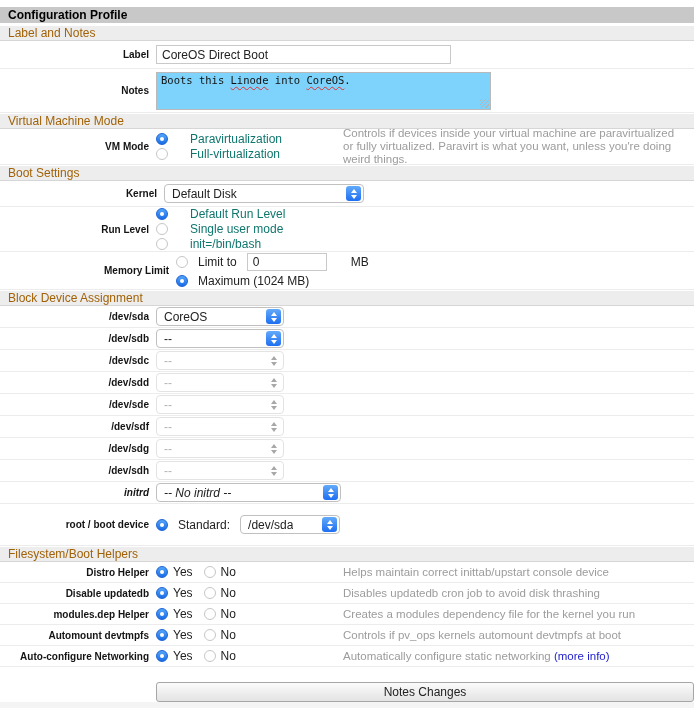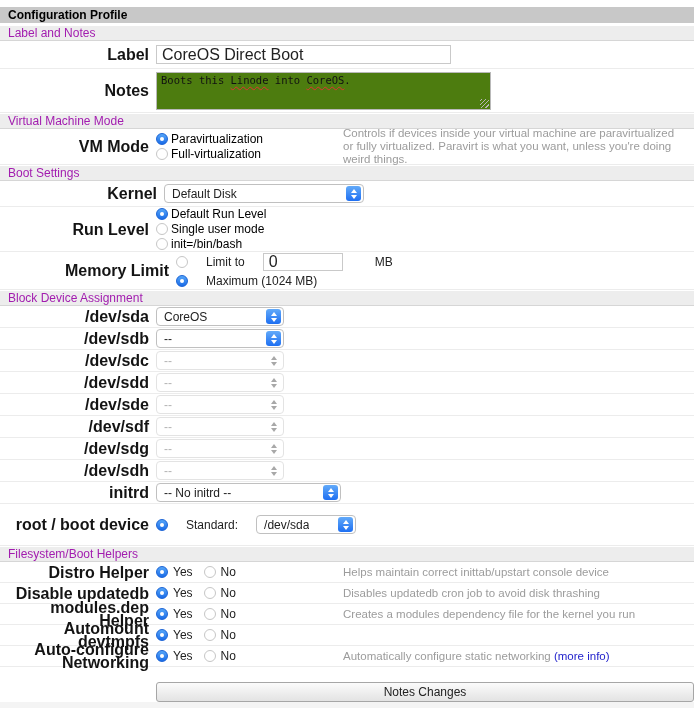--- a/index.html
+++ b/index.html
@@ -1,65 +1,65 @@
 <!DOCTYPE html>
 <html><head>
 <meta charset="utf-8">
 <style>
   * { margin:0; padding:0; box-sizing:border-box; }
   html,body { background:#fff; }
   body { font-family:"Liberation Sans","DejaVu Sans",sans-serif; font-size:12px; color:#222; }
   .page { position:relative; width:694px; height:708px; background:#fff; overflow:hidden; display:flex; flex-direction:column; }
   .top-spacer { height:7px; }
   .main-header { height:16px; background:#c8c8c8; font-weight:bold; color:#000; padding-left:8px; display:flex; align-items:center; font-size:12px; }
-  .section-bar { height:15px; background:#ededed; border-bottom:1px solid #d6d6d6; color:#a21caf; padding-left:8px; display:flex; align-items:center; font-size:12px; margin-top:1px; }
+  .section-bar { height:15px; background:#ededed; border-bottom:1px solid #d6d6d6; color:#a16207; padding-left:8px; display:flex; align-items:center; font-size:12px; margin-top:1px; }
   .gap2 { height:2px; }
   .row { display:flex; align-items:center; border-bottom:1px solid #ececec; }
   .row:last-of-type { border-bottom:none; }
-  .lbl { width:156px; padding-right:7px; text-align:right; font-weight:bold; color:#141414; flex:none; font-size:16px; line-height:13px; }
+  .lbl { width:156px; padding-right:7px; text-align:right; font-weight:bold; color:#141414; flex:none; font-size:10px; line-height:13px; }
   .ctl { flex:none; width:187px; }
   .ctl.wide { width:auto; }
   .help { color:#9c9c9c; font-size:11.5px; line-height:13px; padding-right:10px; flex:1; }
   .link { color:#2222cc; cursor:pointer; }
   
-  .tinput { border:1px solid #c9c9c9; height:19px; font-size:16px; padding:0 5px; font-family:"Liberation Sans",sans-serif; color:#222; background:#fff; outline:none; }
-  
-  .notes-box { position:relative; width:335px; height:38px; border:1px solid #b9b9b9; background:#4d7c0f; font-family:"DejaVu Sans Mono","Liberation Mono",monospace; font-size:10.5px; padding:1px 4px; color:#111; line-height:13px; }
+  .tinput { border:1px solid #c9c9c9; height:19px; font-size:12px; padding:0 5px; font-family:"Liberation Sans",sans-serif; color:#222; background:#fff; outline:none; }
+  
+  .notes-box { position:relative; width:335px; height:38px; border:1px solid #b9b9b9; background:#7dd3fc; font-family:"DejaVu Sans Mono","Liberation Mono",monospace; font-size:10.5px; padding:1px 4px; color:#111; line-height:13px; }
   .squiggle { text-decoration:underline; text-decoration-style:wavy; text-decoration-color:#e03131; text-decoration-thickness:1px; text-underline-offset:2px; }
   .resize-grip { position:absolute; right:1px; bottom:1px; width:9px; height:9px;
     background:repeating-linear-gradient(-45deg, transparent 0 2px, #b5b5b5 2px 3px); }
   
   .msel { display:inline-flex; align-items:center; justify-content:space-between; height:19px; border:1px solid #c0c0c0; border-radius:4px; background:#fff; padding:0 2px 0 7px; font-size:12px; color:#222; cursor:default; }
   .msel .txt { white-space:nowrap; overflow:hidden; }
   .stepper { width:15px; height:15px; border-radius:3px; display:flex; flex-direction:column; align-items:center; justify-content:center; flex:none; margin-left:6px; }
   .msel.on .stepper { background:linear-gradient(#62aaf9,#1e6ff2); }
   .tri-up { width:0; height:0; border-left:3px solid transparent; border-right:3px solid transparent; border-bottom:4px solid #fff; margin-bottom:2px; }
   .tri-dn { width:0; height:0; border-left:3px solid transparent; border-right:3px solid transparent; border-top:4px solid #fff; }
   .msel.off { border-color:#e3e3e3; color:#b4b4b4; }
   .msel.off .tri-up { border-bottom-color:#a8a8a8; }
   .msel.off .tri-dn { border-top-color:#a8a8a8; }
   
   .radio { width:12px; height:12px; border-radius:50%; flex:none; position:relative; display:inline-block; }
   .radio.on { background:linear-gradient(#55a5f8,#1a6ce8); border:1px solid #1a63d6; }
   .radio.on::after { content:""; position:absolute; left:3px; top:3px; width:4px; height:4px; border-radius:50%; background:#fff; }
   .radio.off { background:#fff; border:1px solid #c6c6c6; }
-  .opt { display:flex; align-items:center; gap:3px; line-height:14px; color:#000000;text-align:right; }
+  .opt { display:flex; align-items:center; gap:22px; line-height:14px; color:#0f766e;text-align:right; }
   .stack { display:flex; flex-direction:column; gap:1px; }
   
   .row-label-field { height:28px; }
   .row-notes { height:44px; }
   .row-vm { height:36px; }
   .row-kernel { height:26px;padding-left:8px; }
   .row-runlevel { height:45px; }
   .row-memory { height:38px;padding-left:20px; }
   .row-device { height:22px; }
-  .row-initrd { height:22px; }
+  .row-initrd { height:22px;font-style:italic; }
   .row-rootdev { height:42px; }
   .row-helper { height:21px; }
-  .inline { display:flex; align-items:center; gap:18px; }
+  .inline { display:flex; align-items:center; gap:10px; }
   .save-btn { margin:15px 0 0 156px; height:20px; padding:0 11px; font-size:12px; color:#222;
     background:linear-gradient(#fbfbfb,#e3e3e3); border:1px solid #a6a6a6; border-radius:3px; font-family:"Liberation Sans",sans-serif; cursor:pointer; }
   .footer-strip { margin-top:auto; height:6px; background:#f4f4f4; }
 </style>
 </head>
 <body>
 
 <div class="page">
   <div class="top-spacer"></div>
 
@@ -331,20 +331,21 @@
   <div class="row row-helper">
     <div class="lbl">Automount devtmpfs</div>
     <div class="ctl">
       <div class="inline" style="gap:5px">
         <span class="radio on"></span>
         <span>Yes</span>
         <span class="radio off" style="margin-left:6px"></span>
         <span>No</span>
       </div>
     </div>
+    <div class="help">Controls if pv_ops kernels automount devtmpfs at boot</div>
   </div>
 
   <div class="row row-helper">
     <div class="lbl">Auto-configure Networking</div>
     <div class="ctl">
       <div class="inline" style="gap:5px">
         <span class="radio on"></span>
         <span>Yes</span>
         <span class="radio off" style="margin-left:6px"></span>
         <span>No</span>

